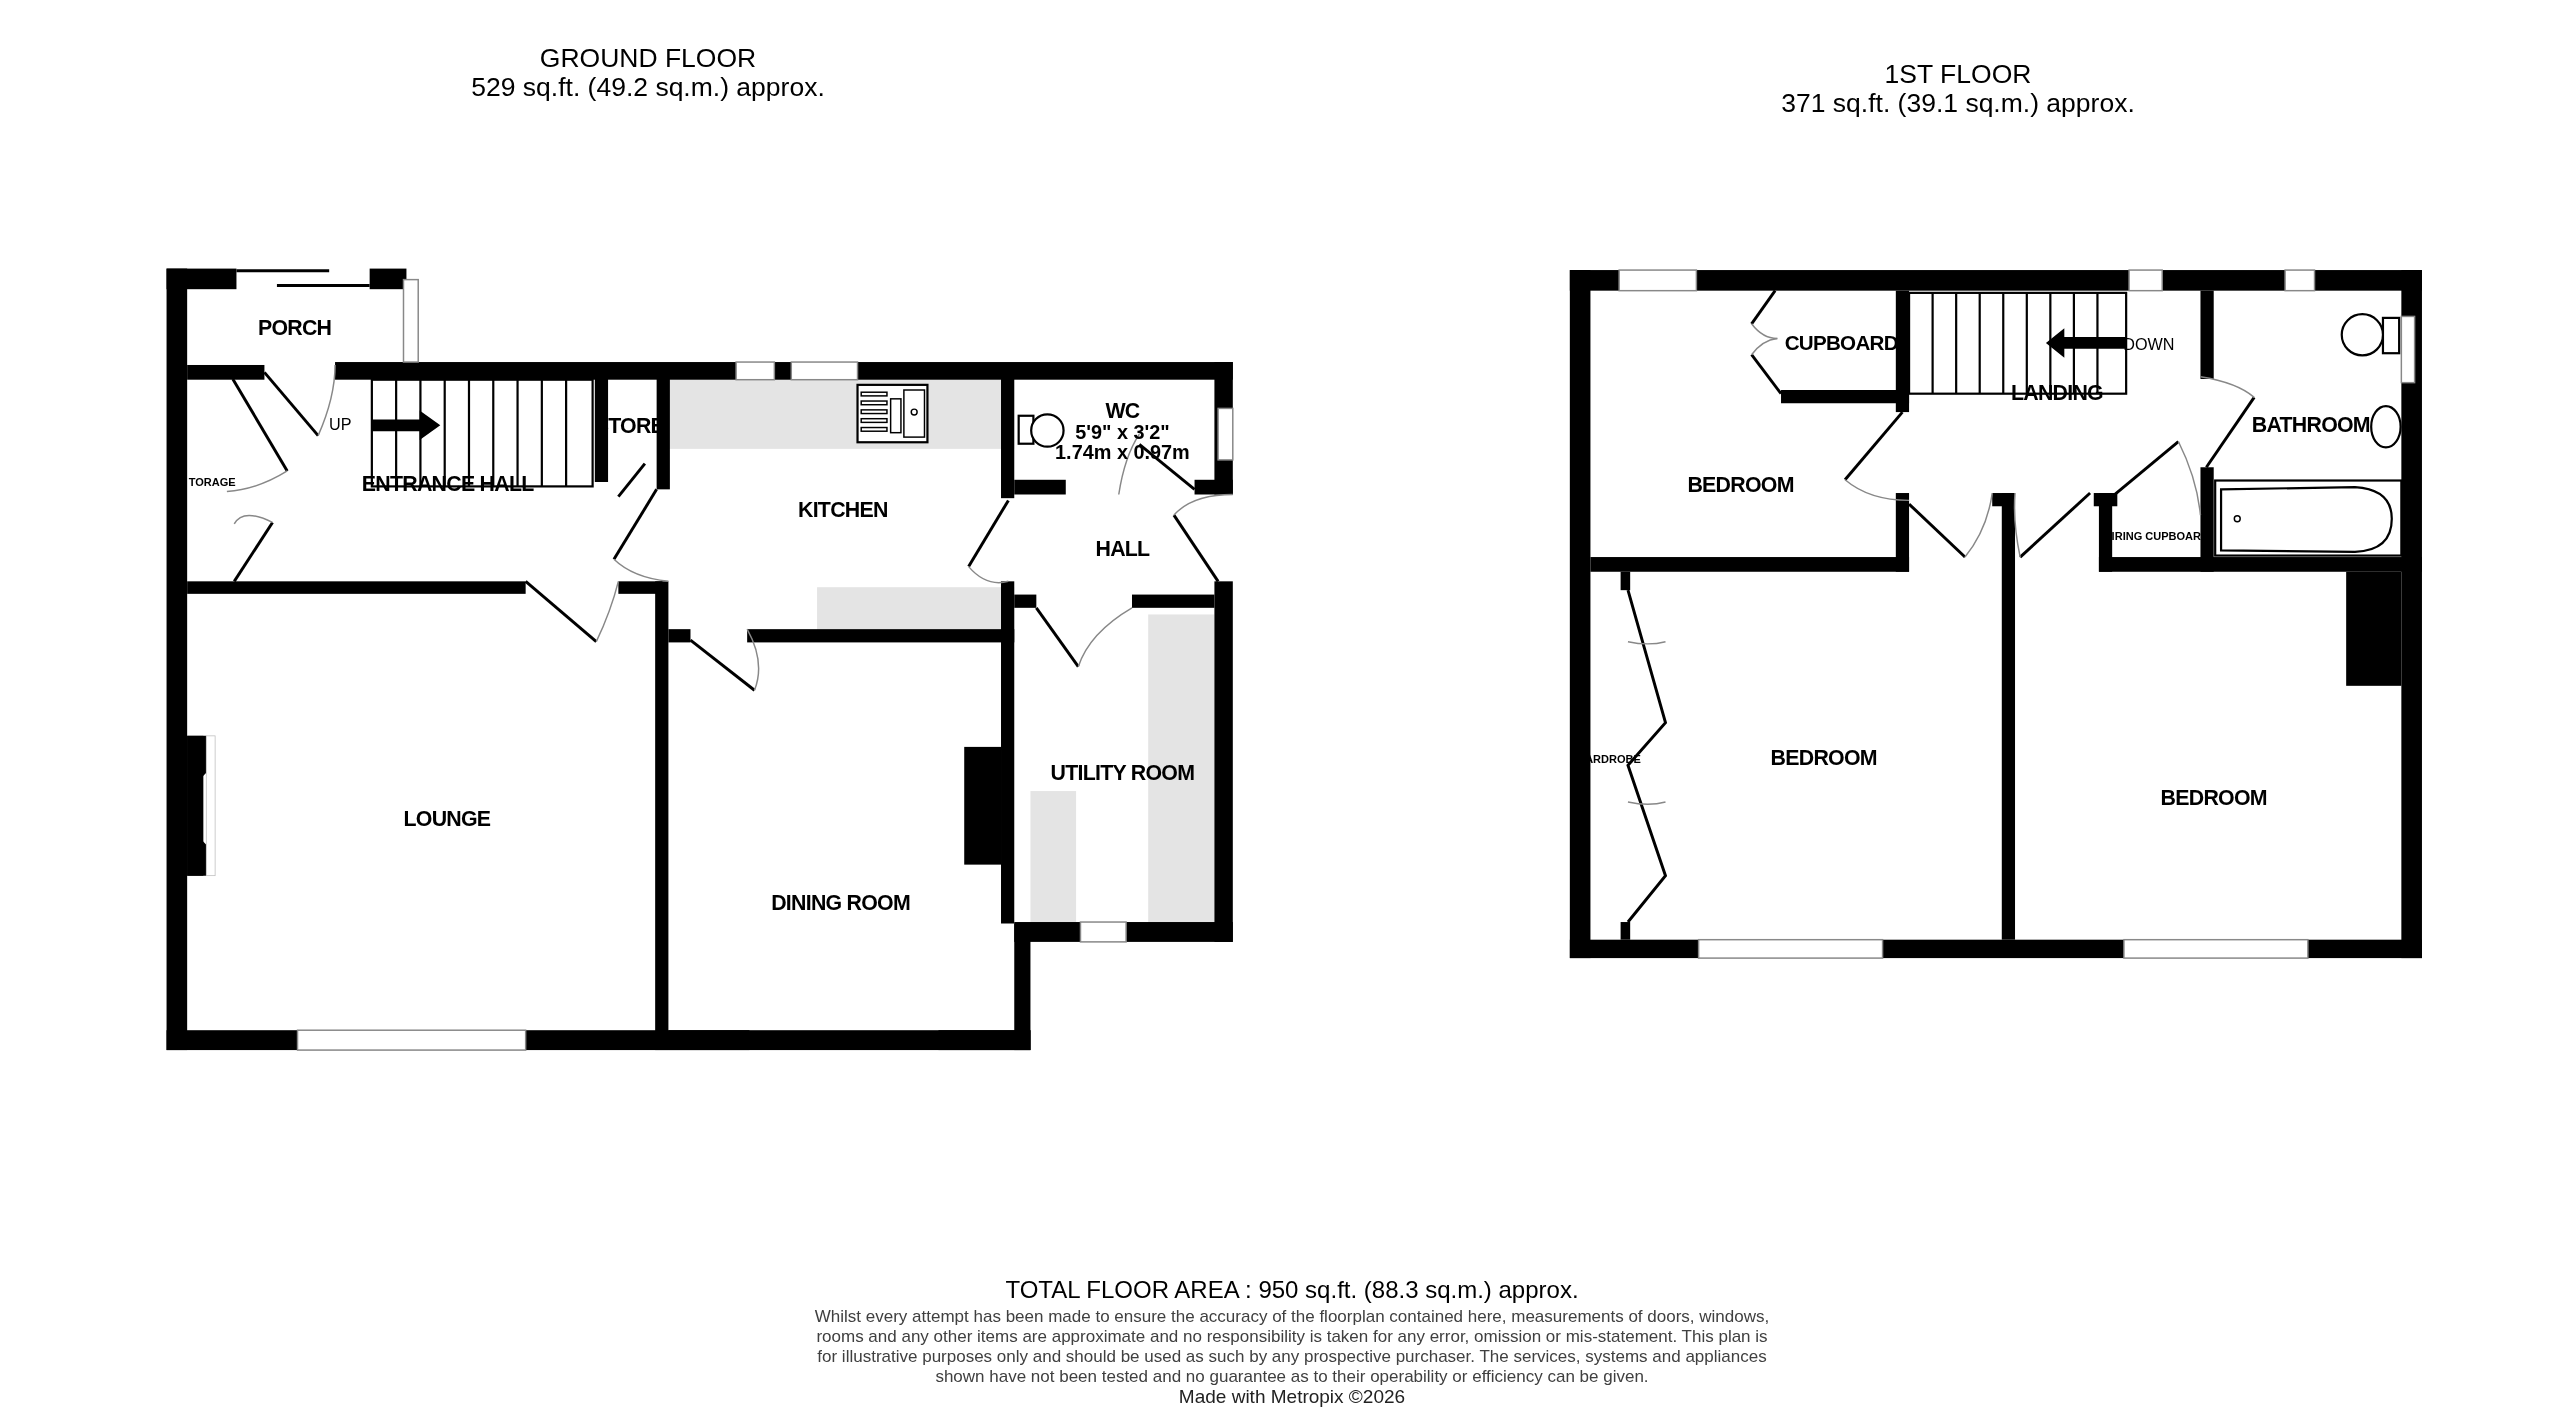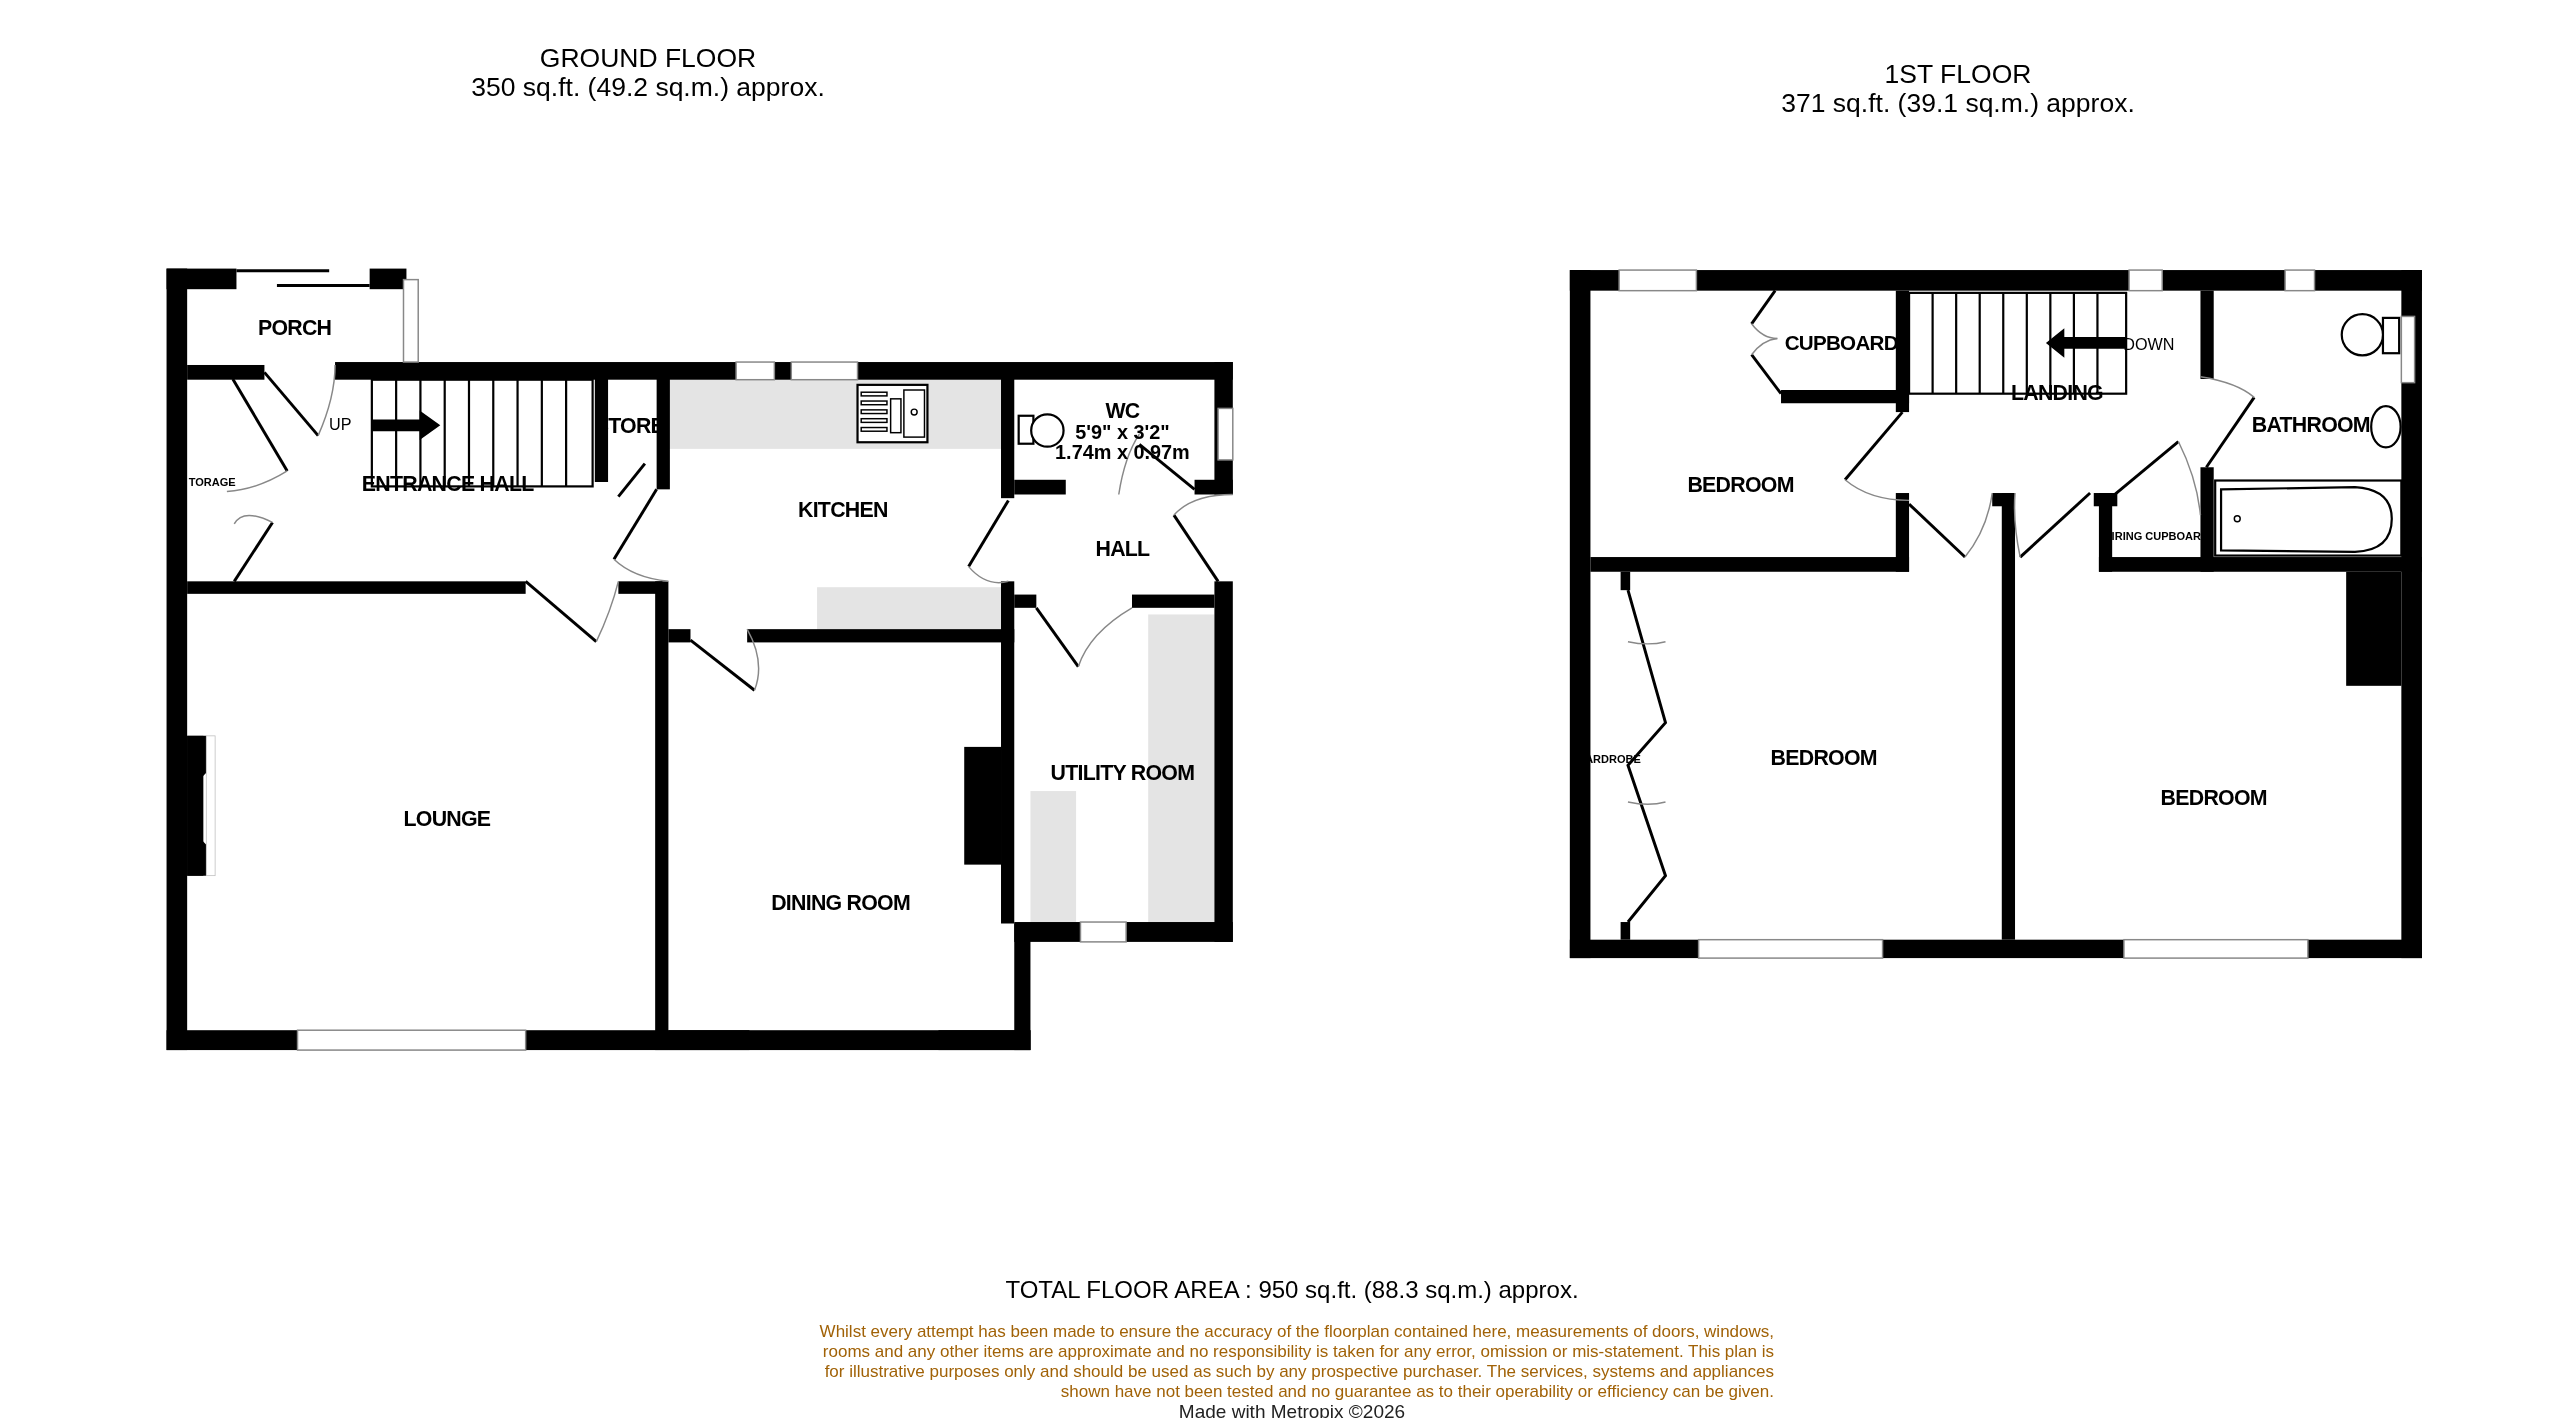--- a/index.html
+++ b/index.html
@@ -14,29 +14,29 @@
   .dim-label { font-family:"Liberation Sans", sans-serif; font-weight:bold; font-size:27px; fill:#000; }
   .wall { fill:#000; }
   .counter { fill:#e4e4e4; }
   .window { fill:#fff; stroke:#888; stroke-width:2; }
   .door { stroke:#000; stroke-width:4; fill:none; }
   .swing { stroke:#888; stroke-width:2; fill:none; }
   .stair { fill:#fff; stroke:#000; stroke-width:3; }
   .fixture { fill:#fff; stroke:#000; stroke-width:3; }
   .footer { position:absolute; left:810px; width:964px; text-align:center; }
   .footer .total { font-size:24px; margin-top:12px; }
-  .footer .disclaimer { font-size:17px; line-height:20px; margin-top:18px; color:#a16207;text-align:right; }
+  .footer .disclaimer { font-size:17px; line-height:20px; margin-top:3px; color:#404040; }
   .footer .credit { font-size:19px; line-height:20px; color:#222; }
 </style>
 </head>
 <body>
 
 <div class="floor-title" style="left:427px; top:44px; width:442px;">
   <span class="name">GROUND FLOOR</span>
-  <span class="area">350 sq.ft. (49.2 sq.m.) approx.</span>
+  <span class="area">529 sq.ft. (49.2 sq.m.) approx.</span>
 </div>
 <div class="floor-title" style="left:1737px; top:60px; width:442px;">
   <span class="name">1ST FLOOR</span>
   <span class="area">371 sq.ft. (39.1 sq.m.) approx.</span>
 </div>
 
 <svg class="plan" viewBox="0 0 3500 1927" xmlns="http://www.w3.org/2000/svg">
 
   <g>
 

